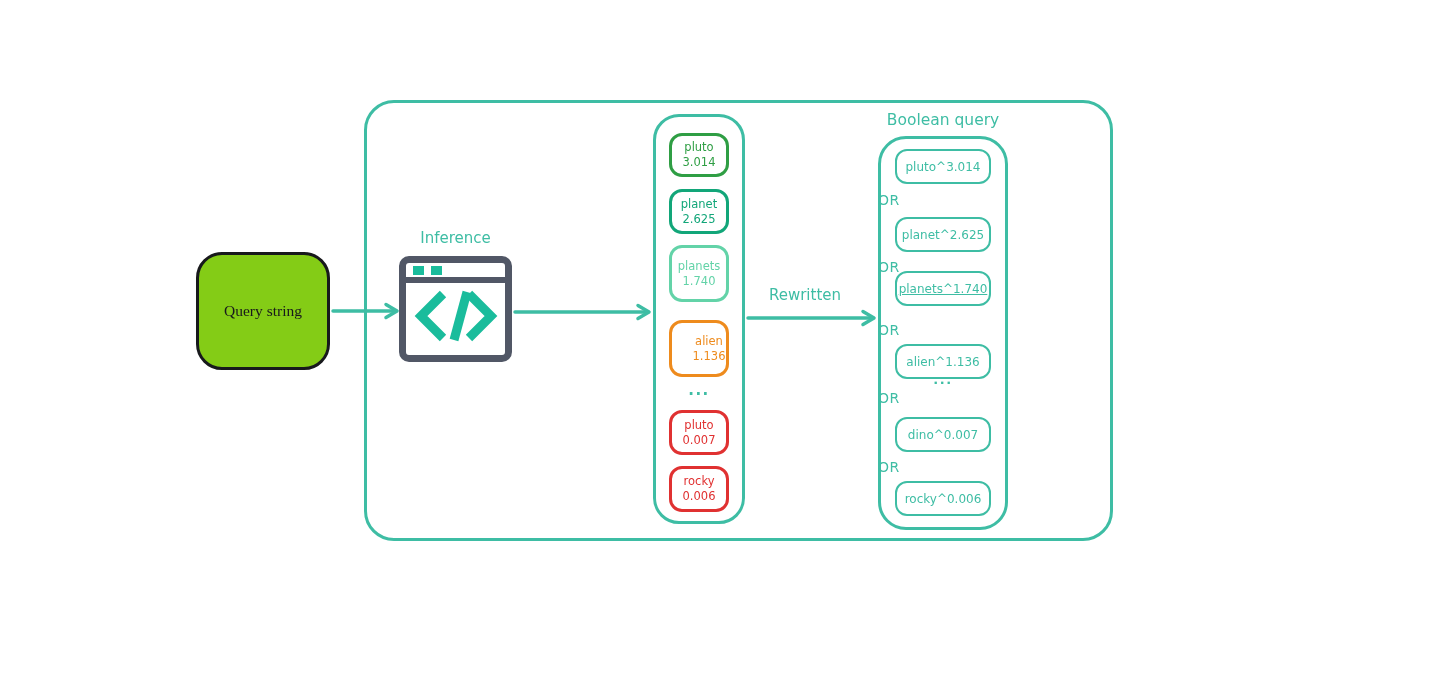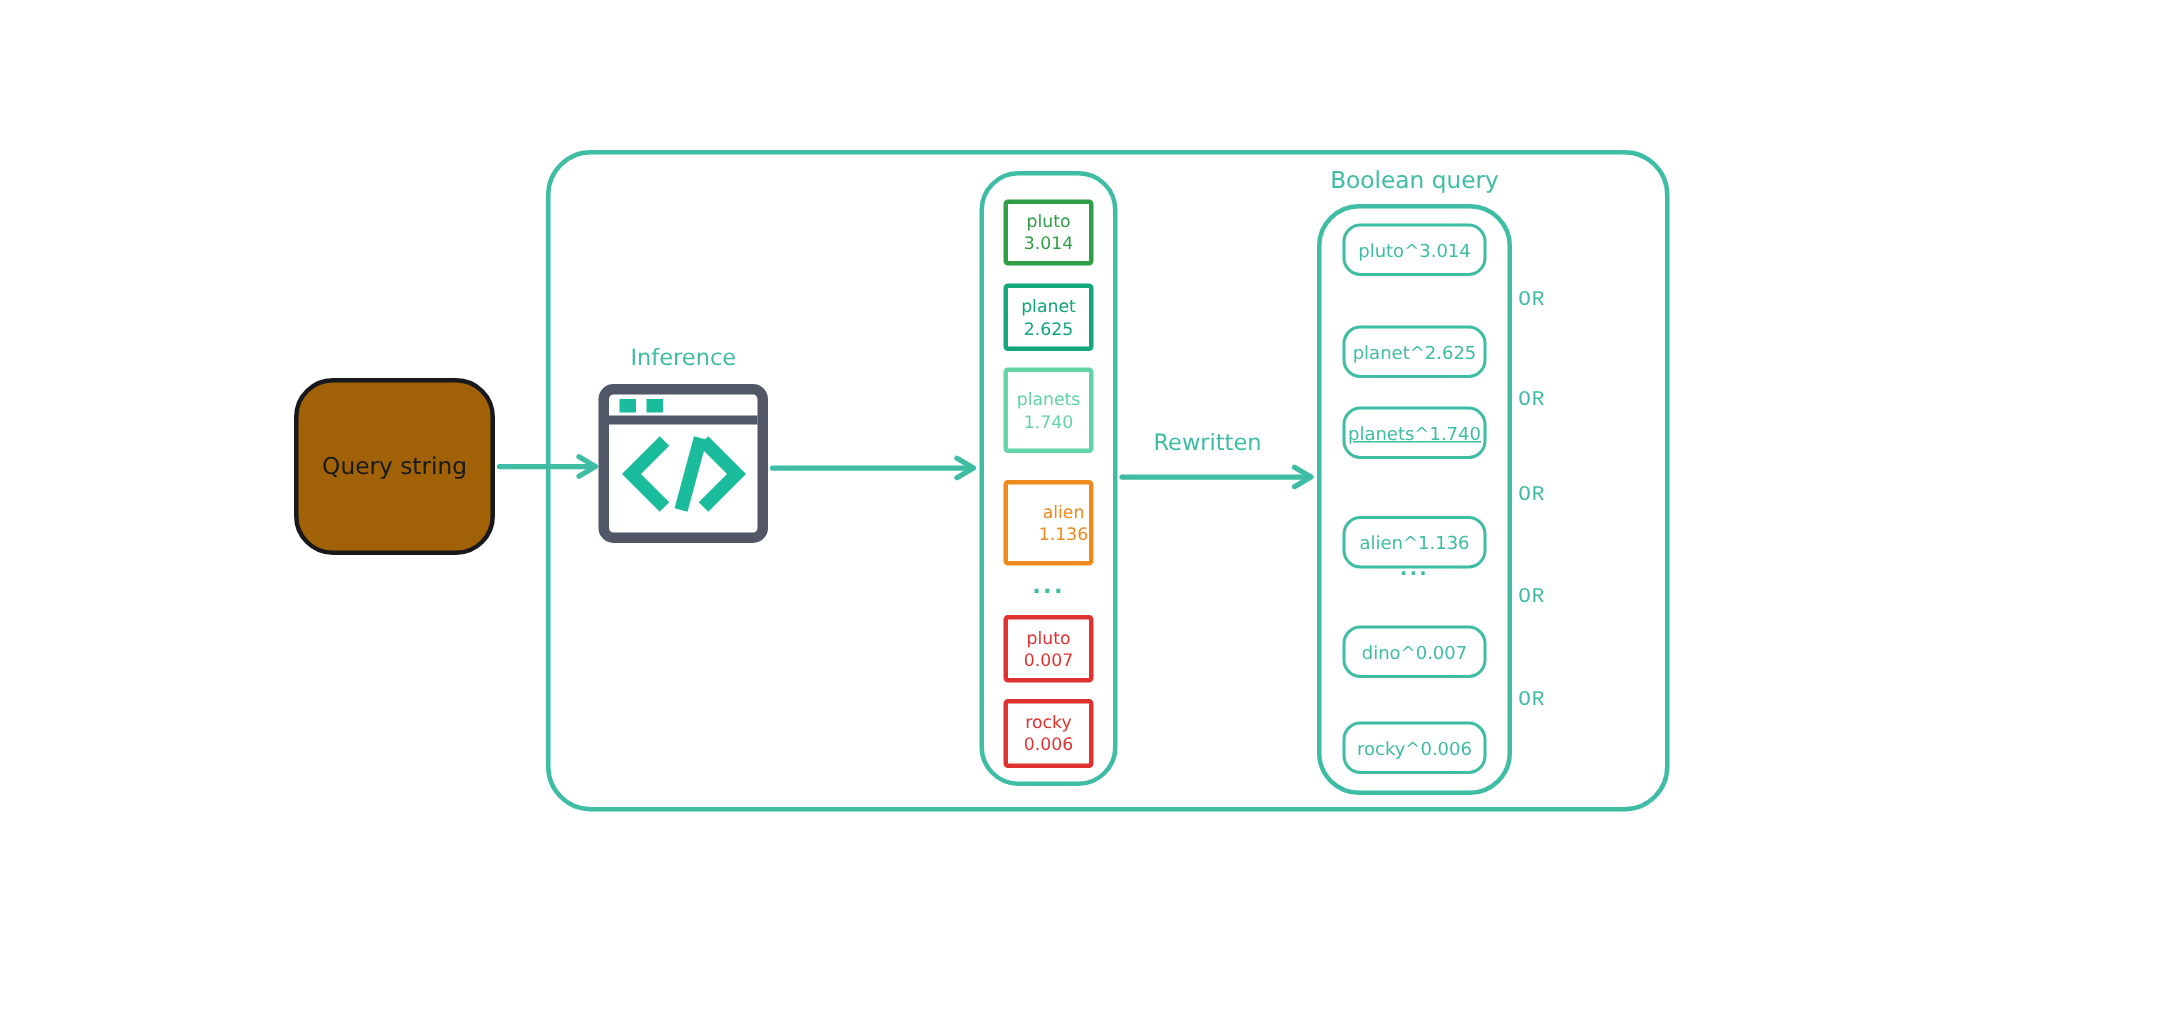--- a/index.html
+++ b/index.html
@@ -19,21 +19,21 @@
   .big-container {
     left: 364px; top: 100px; width: 749px; height: 441px;
     border: 3px solid #3ebda4; border-radius: 30px;
   }
 
   
   .query-box {
     left: 196px; top: 252px; width: 134px; height: 118px;
     border: 3px solid #18191c; border-radius: 26px;
     display: flex; align-items: center; justify-content: center;
-    font-size: 15.5px; color: #18191c; background: #a16207;
+    font-size: 15.5px; color: #18191c; background: #84cc16; font-family: Liberation Serif, serif;
   }
 
   
   .inference-label {
     left: 399px; top: 229px; width: 113px; text-align: center;
     color: #3ebda4; font-size: 15px;
   }
   .browser-window {
     left: 399px; top: 256px; width: 113px; height: 106px;
     border: 7px solid #515766; border-radius: 10px; background: #fff;
@@ -54,21 +54,21 @@
   .lbl-expansion { left: 505px; top: 263px; width: 145px; }
   .lbl-rewritten { left: 745px; top: 286px; width: 120px; }
 
   
   .results-panel {
     left: 653px; top: 114px; width: 92px; height: 410px;
     border: 3px solid #3ebda4; border-radius: 26px; background: #fff;
   }
   .term-box {
     left: 669px; width: 60px;
-    border: 3.5px solid; border-radius: 3px; background: #fff;
+    border: 3.5px solid; border-radius: 13px; background: #fff;
     display: flex; flex-direction: column; align-items: center; justify-content: center;
     font-size: 11.5px; line-height: 1.3; text-align: center;
   }
   .c-g1 { border-color: #2f9e44; color: #2f9e44; }
   .c-g2 { border-color: #12a679; color: #12a679; }
   .c-g3 { border-color: #63d3a8; color: #63d3a8; }
   .c-or { border-color: #ee8b1d; color: #ee8b1d; padding-left: 20px; }
   .c-rd { border-color: #e03131; color: #e03131; }
   .t0 { top: 133px; height: 44px; }
   .t1 { top: 189px; height: 45px; }
@@ -92,22 +92,22 @@
   }
   .clause-box {
     left: 895px; width: 96px; height: 35px;
     border: 2.5px solid #3ebda4; border-radius: 12px; background: #fff;
     color: #3ebda4; font-size: 12px;
     display: flex; align-items: center; justify-content: center;
   }
   .b0 { top: 149px; } .b1 { top: 217px; } .b2 { top: 271px; text-decoration: underline; }
   .b3 { top: 344px; } .b4 { top: 417px; } .b5 { top: 481px; }
   .or-label {
-    left: 878px; width: 152px; text-align: right;
-    color: #3ebda4; font-size: 14px; letter-spacing: 0.5px; font-family: Liberation Mono, monospace;
+    left: 878px; width: 152px; text-align: left;
+    color: #3ebda4; font-size: 14px; letter-spacing: 0.5px;
   }
   .or0 { top: 192px; } .or1 { top: 259px; } .or2 { top: 322px; }
   .or3 { top: 390px; } .or4 { top: 459px; }
   .bool-ellipsis {
     left: 878px; top: 372px; width: 130px; text-align: center;
     color: #3ebda4; font-weight: bold; font-size: 13px; letter-spacing: 1.5px;
   }
 
   .arrows-svg { left: 0; top: 0; pointer-events: none; z-index: 5; }
 </style>

